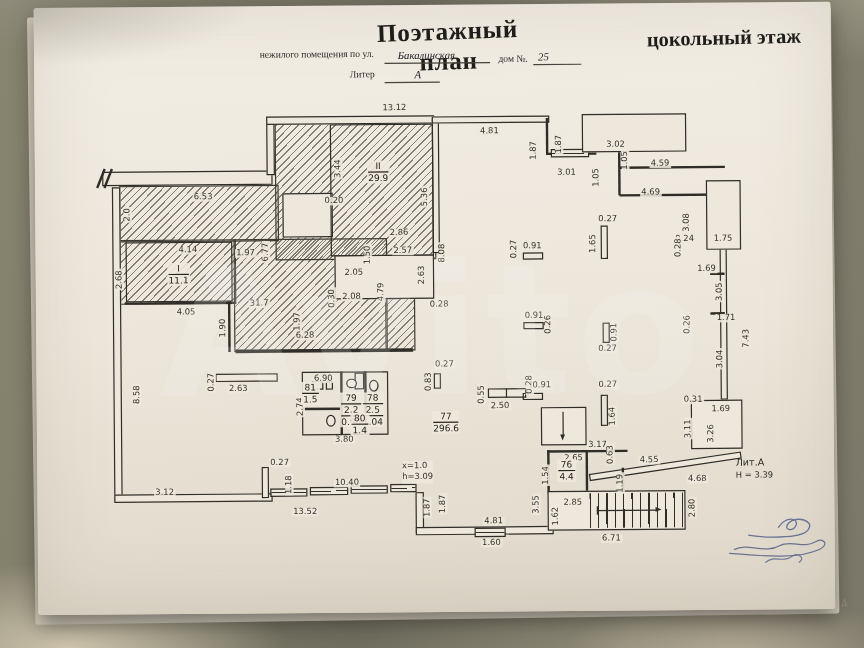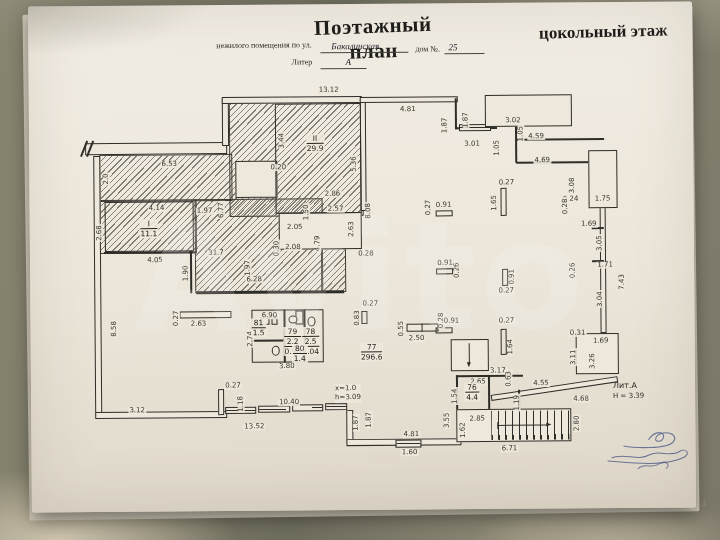--- a/index.html
+++ b/index.html
@@ -193,21 +193,21 @@
           <span class="dim" style="left: 254px; top: 279px;">6.28</span>
           <span class="dim" style="left: 269px; top: 315px;">6.90</span>
           <span class="dim" style="left: 370px; top: 304px;">0.27</span>
           <span class="dim" style="left: 409px; top: 110px;">4.81</span>
           <span class="dim rot" style="left: 446px; top: 126px;">1.87</span>
           <span class="dim rot" style="left: 467px; top: 121px;">1.87</span>
           <span class="dim" style="left: 473px; top: 145px;">3.01</span>
           <span class="dim" style="left: 514px; top: 122px;">3.02</span>
           <span class="dim rot" style="left: 522px; top: 135px;">1.05</span>
           <span class="dim rot" style="left: 498px; top: 149px;">1.05</span>
-          <span class="dim" style="left: 537px; top: 138px;">4.59</span>
+          <span class="dim" style="left: 551px; top: 138px;">4.59</span>
           <span class="dim" style="left: 543px; top: 162px;">4.69</span>
           <span class="dim rot" style="left: 573px; top: 187px;">3.08</span>
           <span class="dim" style="left: 571px; top: 201px;">0.24</span>
           <span class="dim rot" style="left: 566px; top: 208px;">0.28</span>
           <span class="dim" style="left: 603px; top: 201px;">1.75</span>
           <span class="dim" style="left: 589px; top: 226px;">1.69</span>
           <span class="dim rot" style="left: 600px; top: 245px;">3.05</span>
           <span class="dim" style="left: 605px; top: 267px;">1.71</span>
           <span class="dim rot" style="left: 573px; top: 272px;">0.26</span>
           <span class="dim rot" style="left: 600px; top: 301px;">3.04</span>

